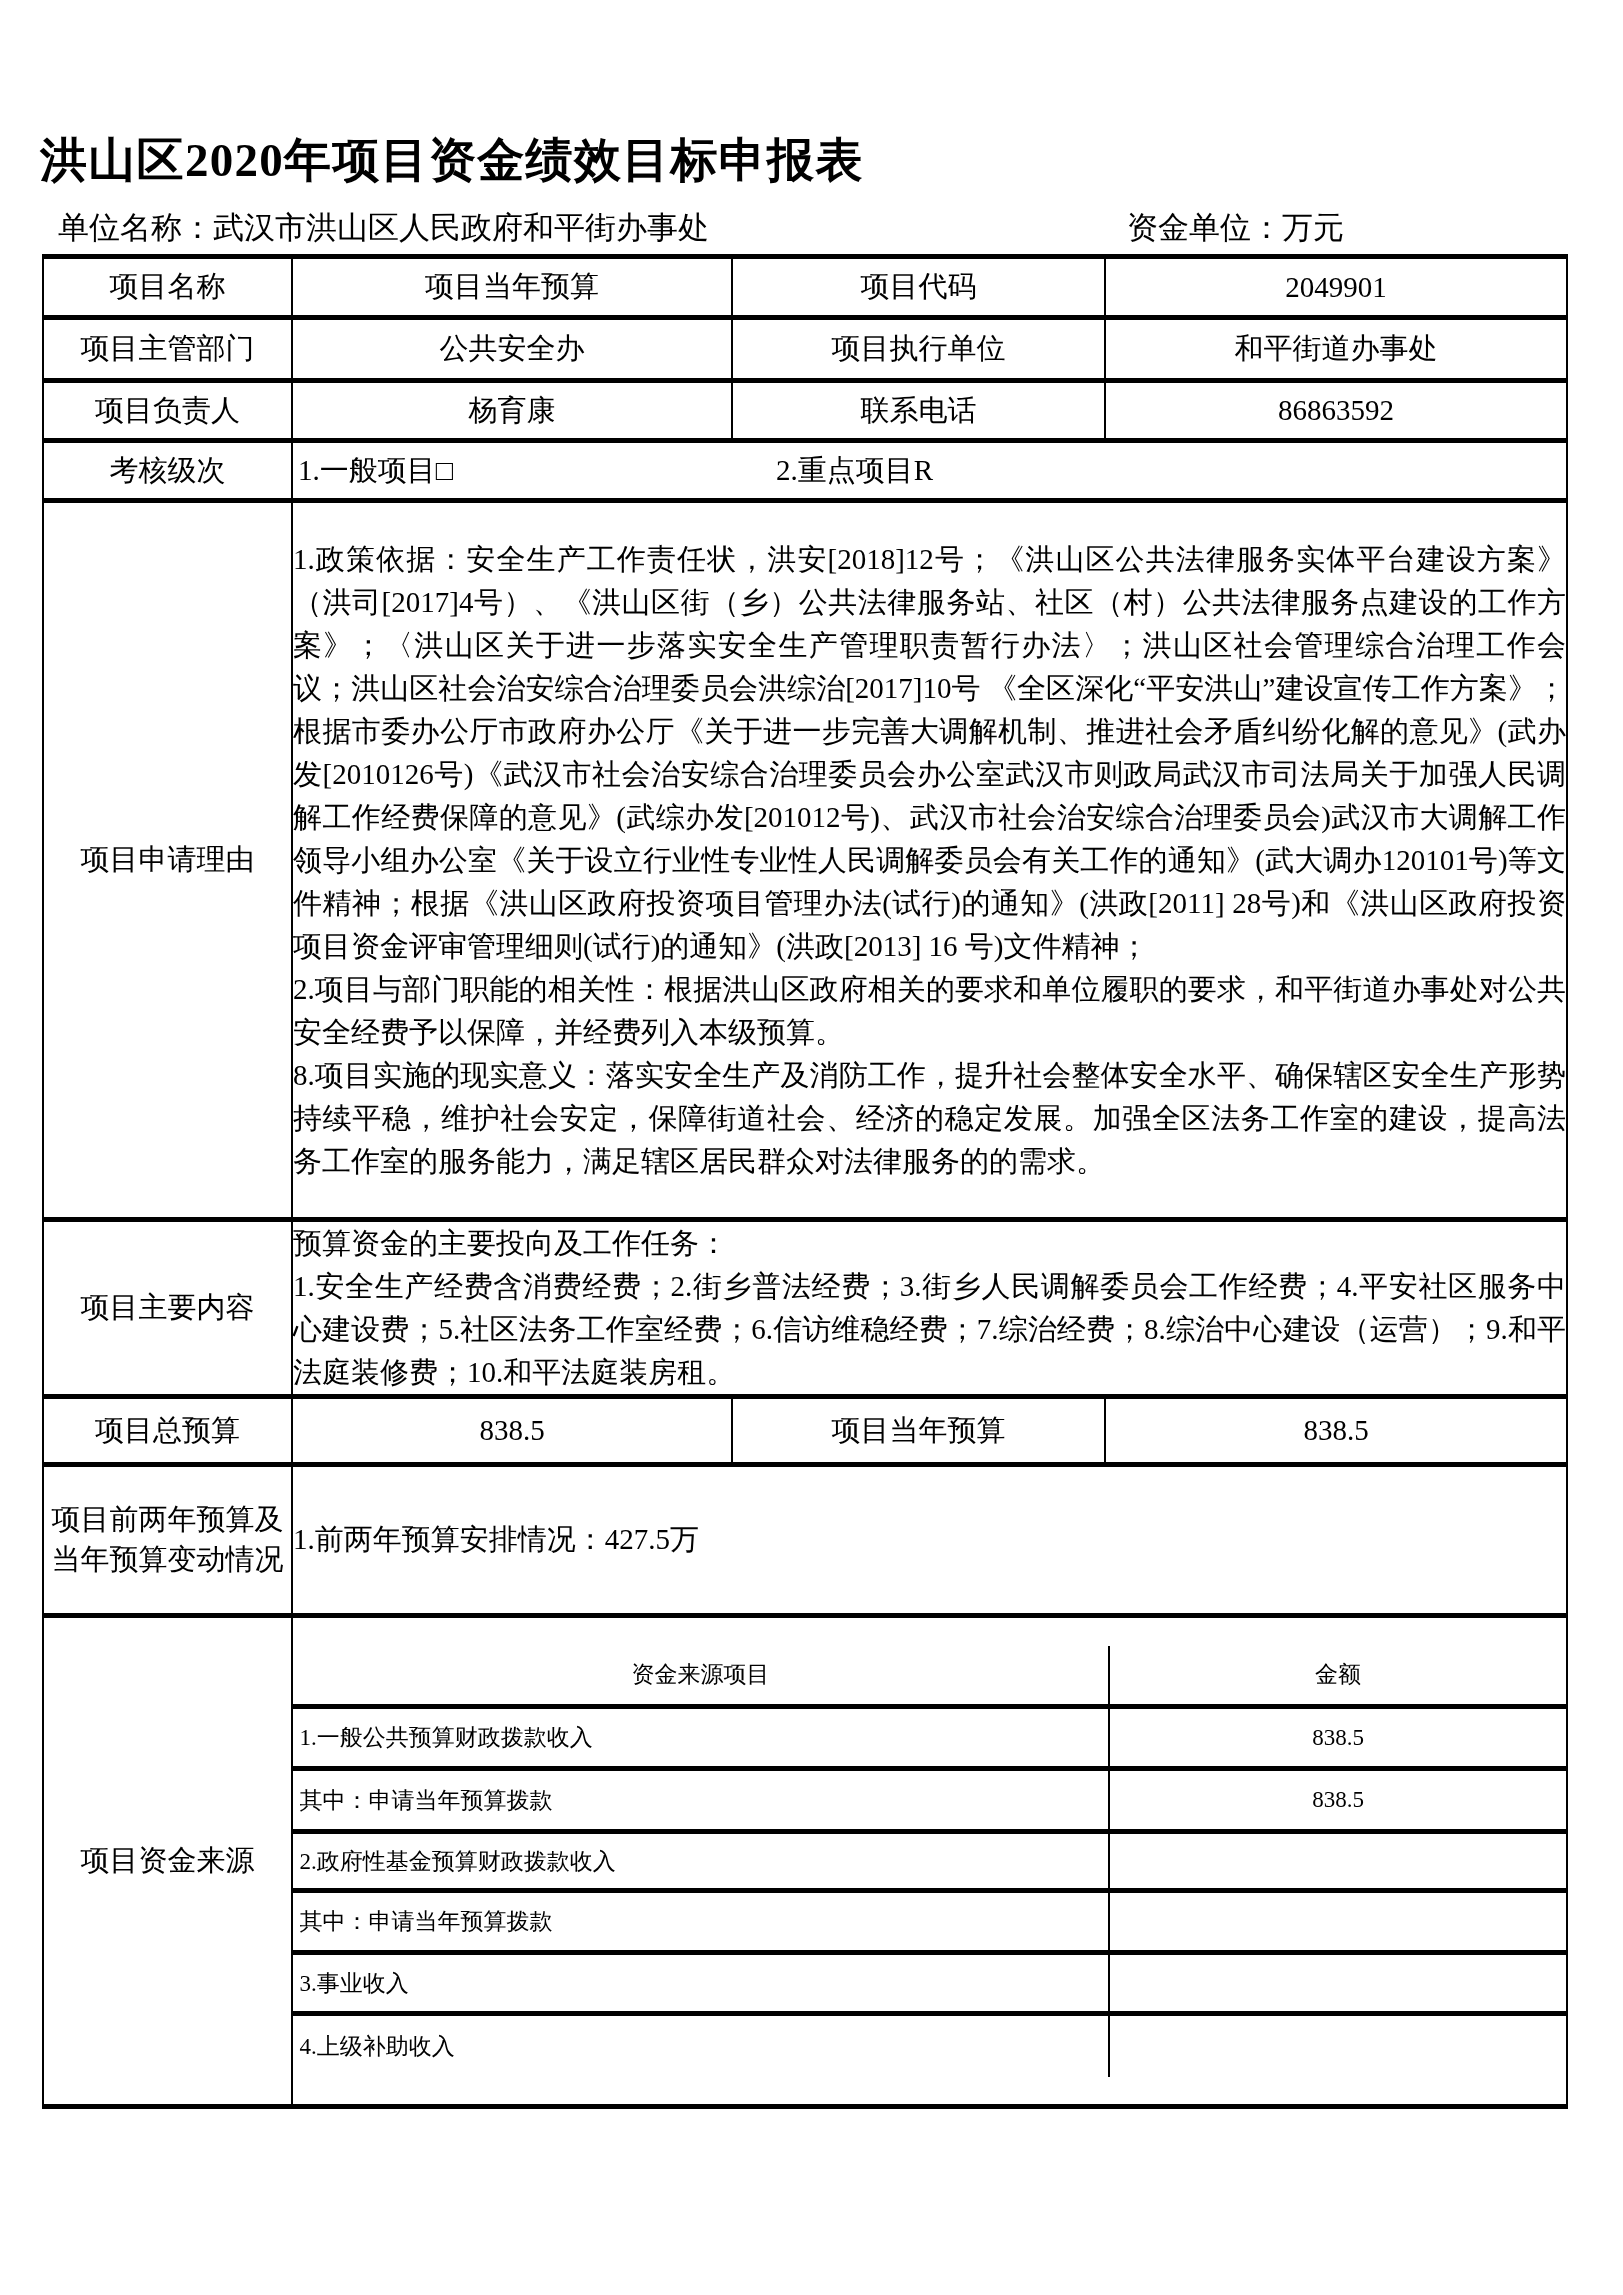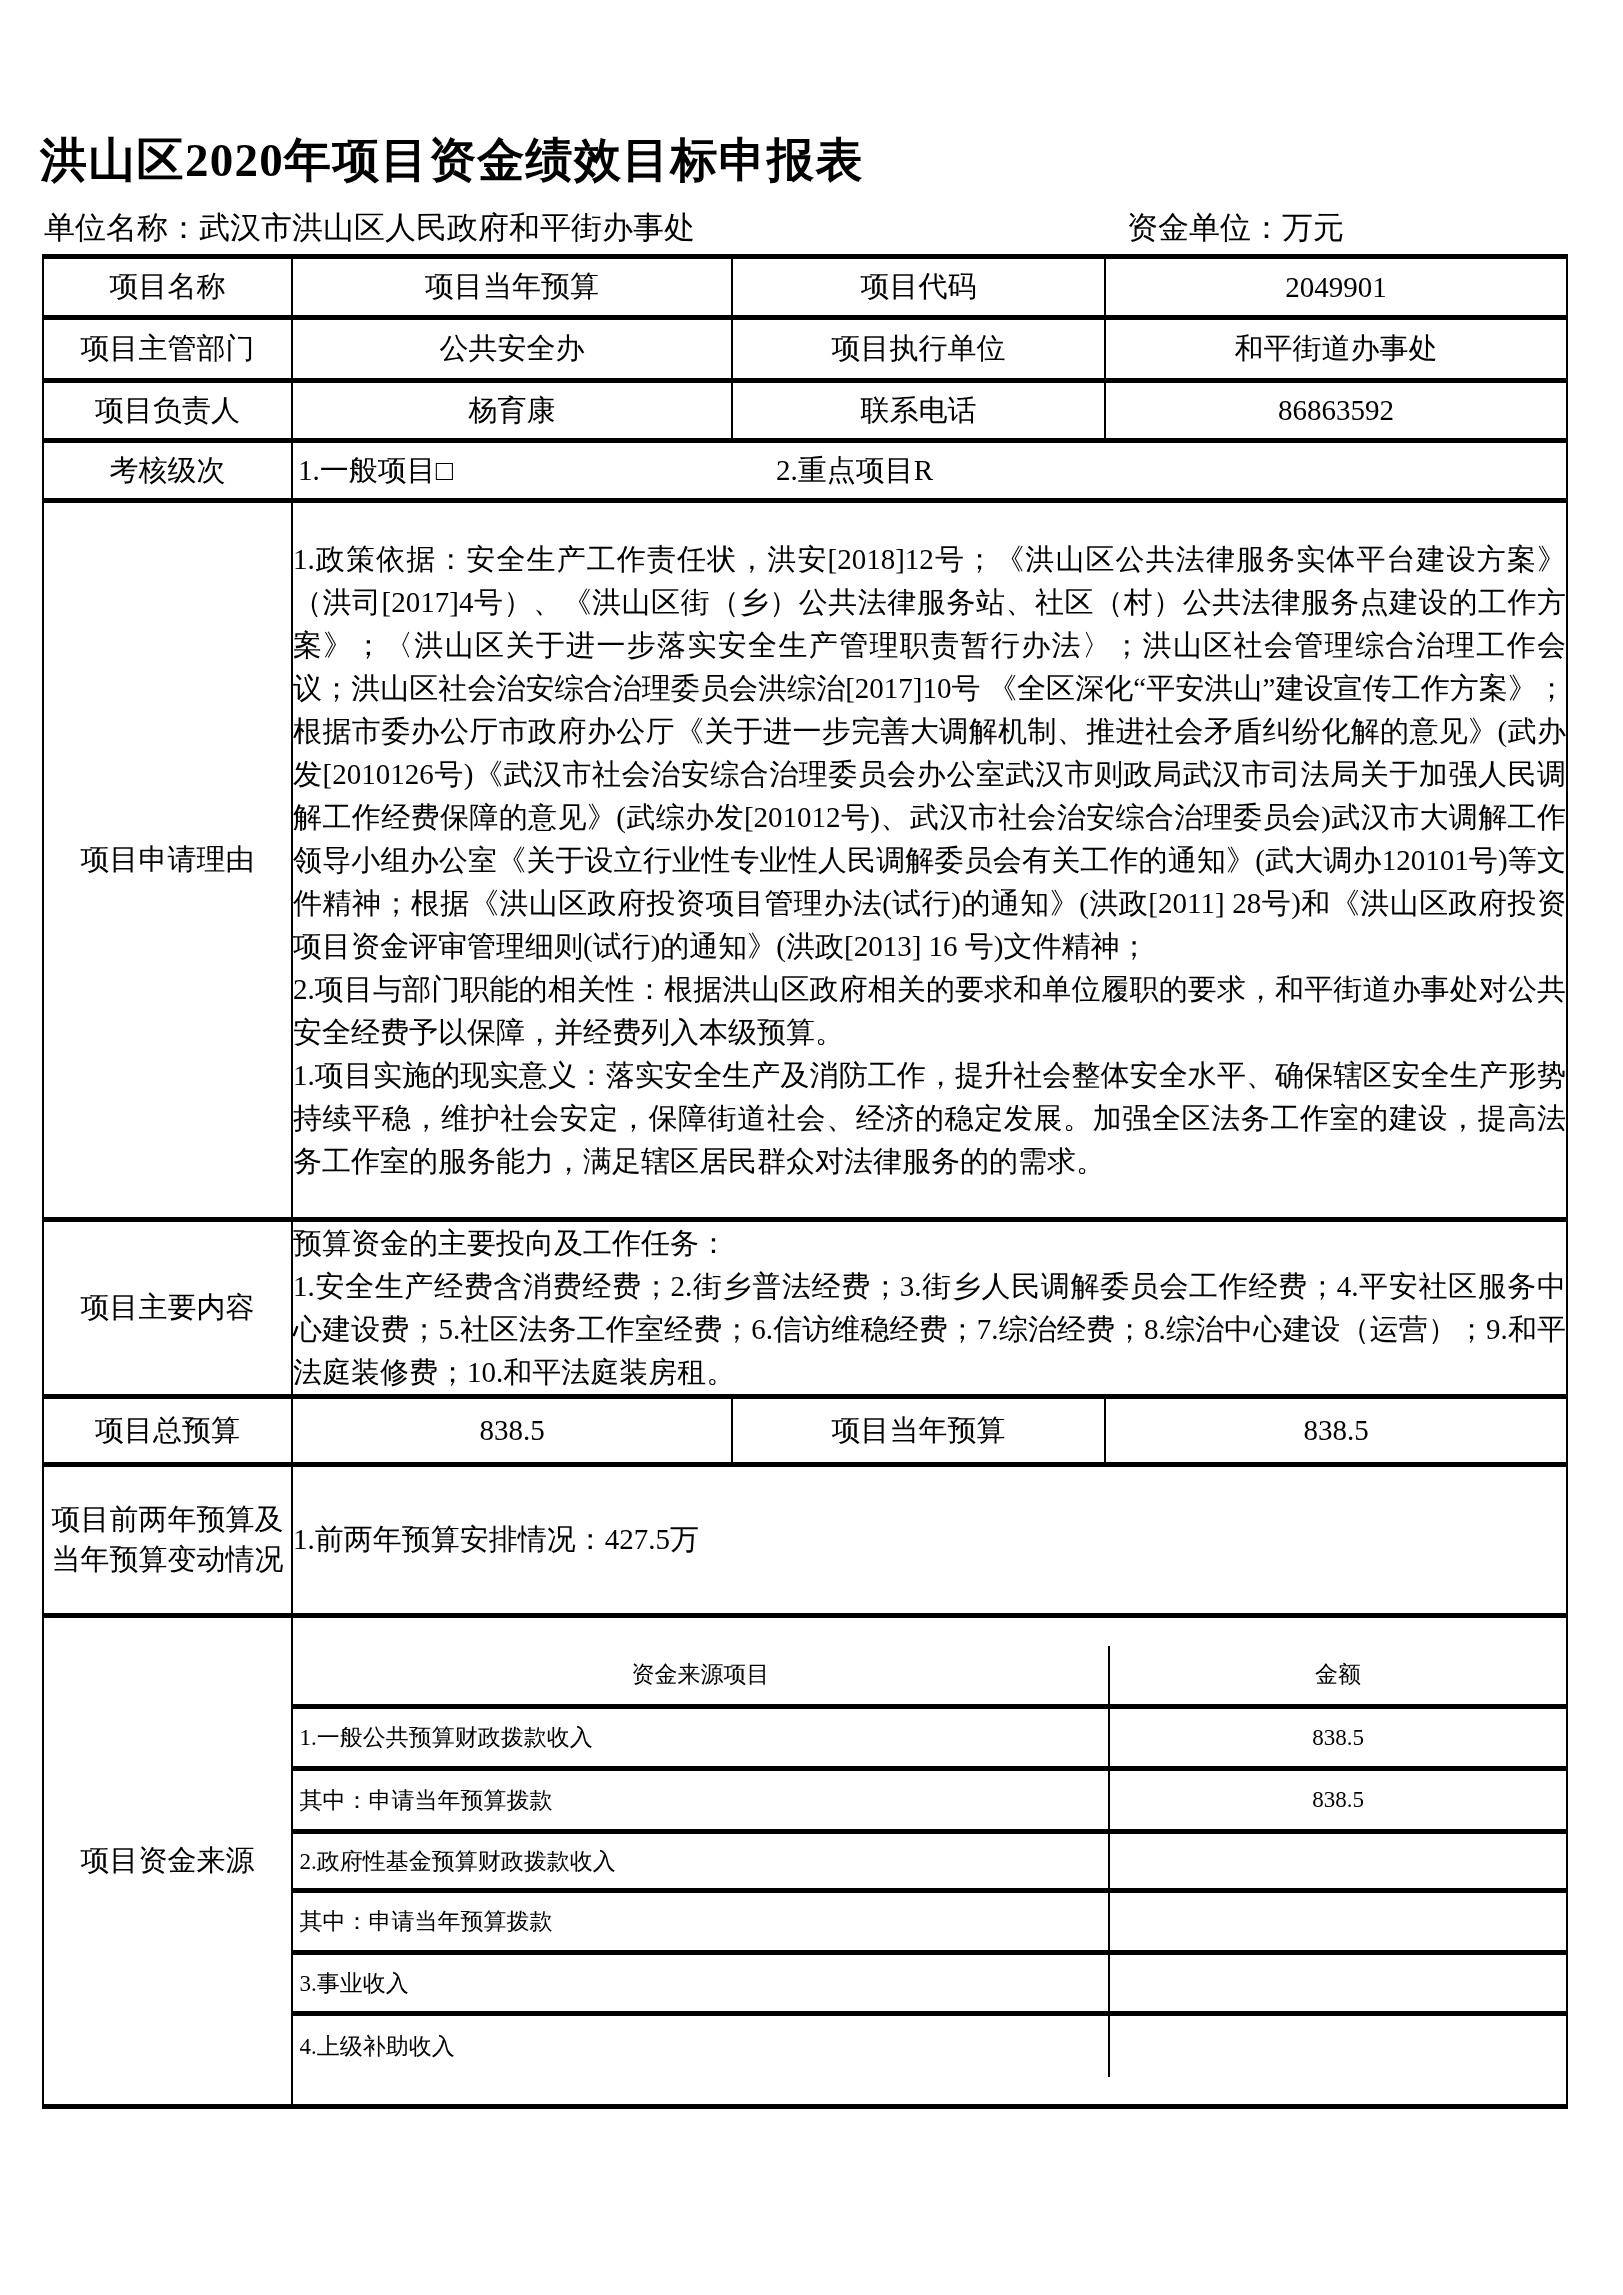--- a/index.html
+++ b/index.html
@@ -1,21 +1,21 @@
 <!DOCTYPE html>
 <html style="font-size:10.5px"><head>
 <meta charset="utf-8">
 <style>
   html,body{margin:0;padding:0;background:#fff;}
   .page{position:relative;width:1623px;height:2295px;background:#ffffff;color:#000;
         font-family:"Liberation Serif", serif;overflow:hidden;}
   .doc-title{position:absolute;top:130px;left:0;width:1623px;
              font-size:47px;font-weight:bold;line-height:60px;letter-spacing:1.3px;margin-left:40px;}
   .head-line{position:absolute;top:207px;left:42px;width:1536px;height:39px;font-size:31px;}
-  .unit-name{position:absolute;left:2px;top:0;}
+  .unit-name{position:absolute;left:16px;top:0;}
   .fund-unit{position:absolute;left:1085px;top:0;}
 
   table.main{position:absolute;left:42px;top:254px;width:1526px;border-collapse:collapse;
              table-layout:fixed;font-size:29px;}
   table.main td{border:2.6px solid #000;border-top:5.2px solid #000;border-bottom:5.2px solid #000;
                 padding:0;vertical-align:middle;overflow:hidden;}
   td.lbl{text-align:center;padding:3.9px 18.3px;}
   td.val{text-align:center;padding:3.9px 6.5px;}
   td.txt{text-align:left;padding:3.9px 19.6px 3.9px 7.9px;}
   .longtext p{margin:0;line-height:43px;text-align:justify;}
@@ -82,21 +82,21 @@
       <td class="txt check-row" colspan="3">
         <span class="opt1">1.一般项目□</span><span>2.重点项目R</span>
       </td>
     </tr>
 
     <tr style="height:719px">
       <td class="lbl">项目申请理由</td>
       <td class="txt longtext" colspan="3">
         <p>1.政策依据：安全生产工作责任状，洪安[2018]12号；《洪山区公共法律服务实体平台建设方案》（洪司[2017]4号）、《洪山区街（乡）公共法律服务站、社区（村）公共法律服务点建设的工作方案》；〈洪山区关于进一步落实安全生产管理职责暂行办法〉；洪山区社会管理综合治理工作会议；洪山区社会治安综合治理委员会洪综治[2017]10号 《全区深化“平安洪山”建设宣传工作方案》；根据市委办公厅市政府办公厅《关于进一步完善大调解机制、推进社会矛盾纠纷化解的意见》(武办发[2010126号)《武汉市社会治安综合治理委员会办公室武汉市则政局武汉市司法局关于加强人民调解工作经费保障的意见》(武综办发[201012号)、武汉市社会治安综合治理委员会)武汉市大调解工作领导小组办公室《关于设立行业性专业性人民调解委员会有关工作的通知》(武大调办120101号)等文件精神；根据《洪山区政府投资项目管理办法(试行)的通知》(洪政[2011] 28号)和《洪山区政府投资项目资金评审管理细则(试行)的通知》(洪政[2013] 16 号)文件精神；</p>
         <p>2.项目与部门职能的相关性：根据洪山区政府相关的要求和单位履职的要求，和平街道办事处对公共安全经费予以保障，并经费列入本级预算。</p>
-        <p>1.项目实施的现实意义：落实安全生产及消防工作，提升社会整体安全水平、确保辖区安全生产形势持续平稳，维护社会安定，保障街道社会、经济的稳定发展。加强全区法务工作室的建设，提高法务工作室的服务能力，满足辖区居民群众对法律服务的的需求。</p>
+        <p>8.项目实施的现实意义：落实安全生产及消防工作，提升社会整体安全水平、确保辖区安全生产形势持续平稳，维护社会安定，保障街道社会、经济的稳定发展。加强全区法务工作室的建设，提高法务工作室的服务能力，满足辖区居民群众对法律服务的的需求。</p>
       </td>
     </tr>
 
     <tr style="height:177px">
       <td class="lbl">项目主要内容</td>
       <td class="txt longtext" colspan="3">
         <p>预算资金的主要投向及工作任务：</p>
         <p>1.安全生产经费含消费经费；2.街乡普法经费；3.街乡人民调解委员会工作经费；4.平安社区服务中心建设费；5.社区法务工作室经费；6.信访维稳经费；7.综治经费；8.综治中心建设（运营）；9.和平法庭装修费；10.和平法庭装房租。</p>
       </td>
     </tr>

